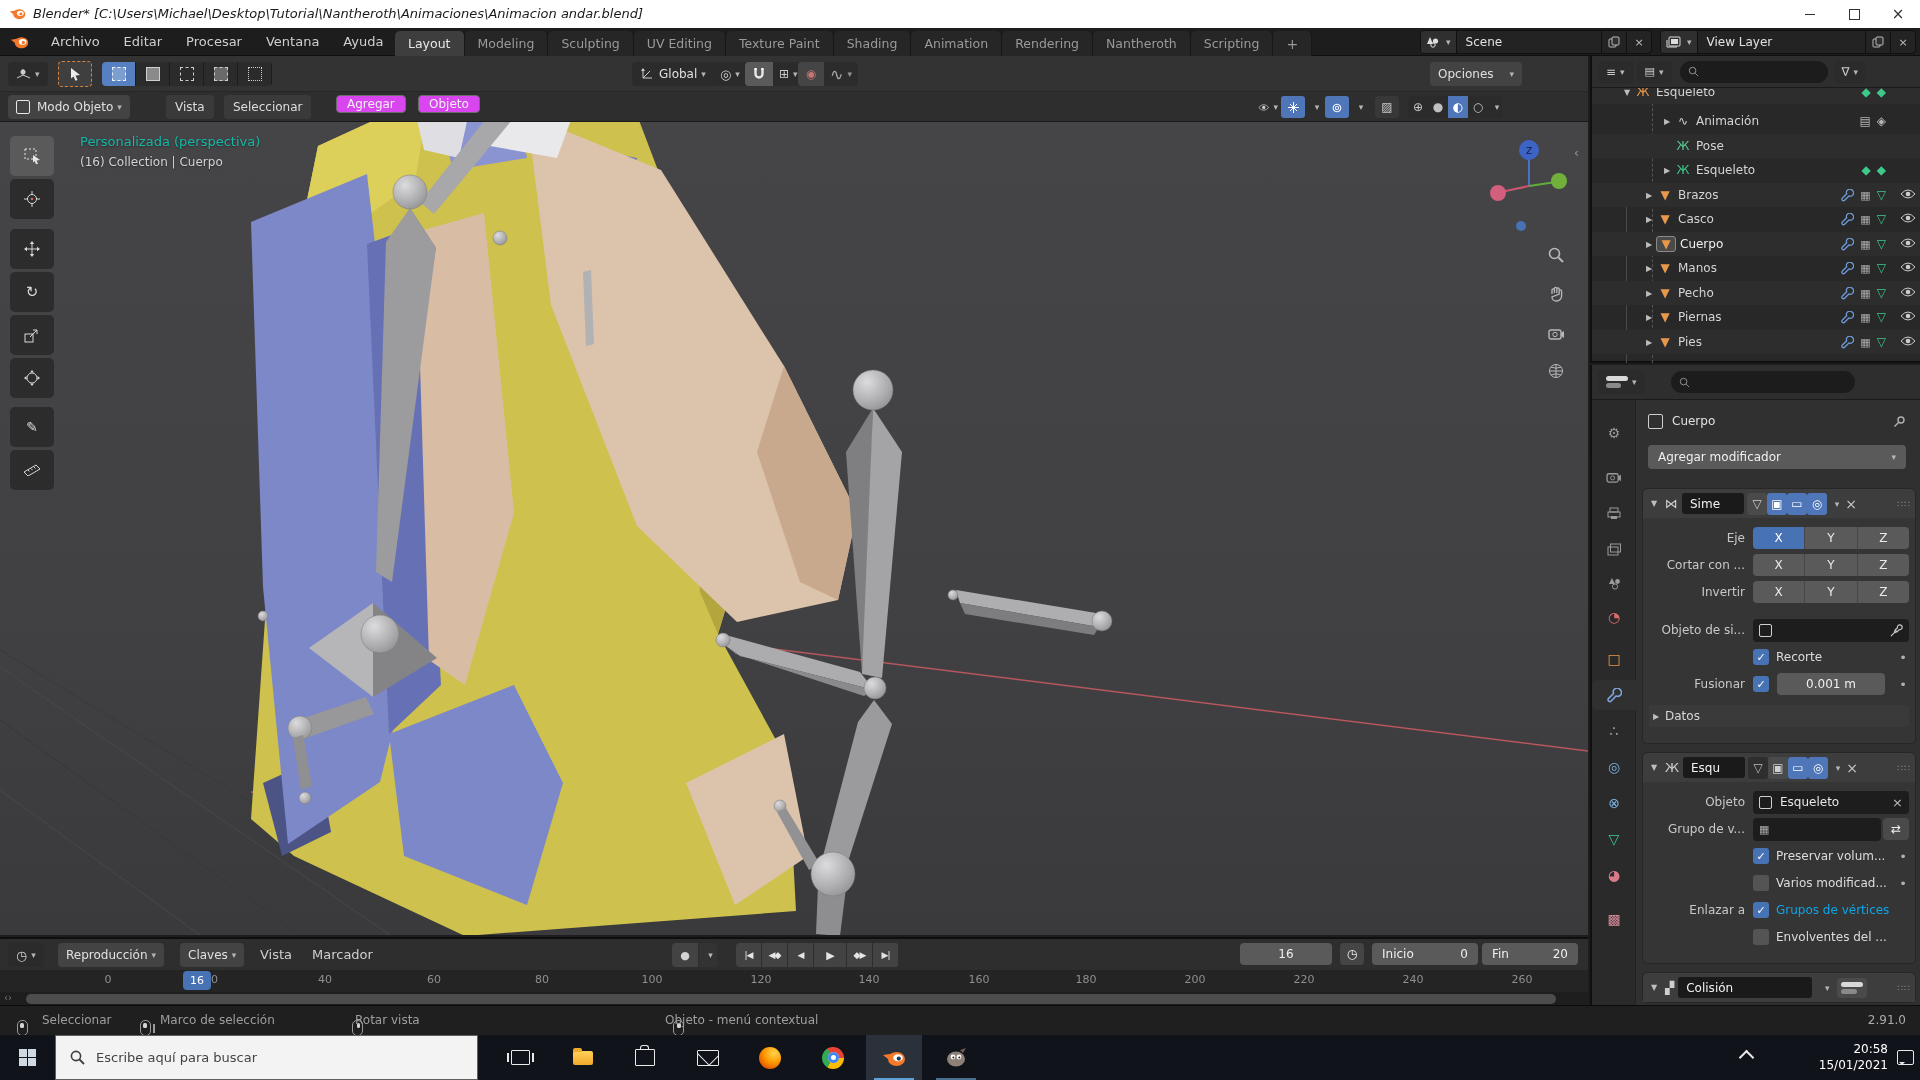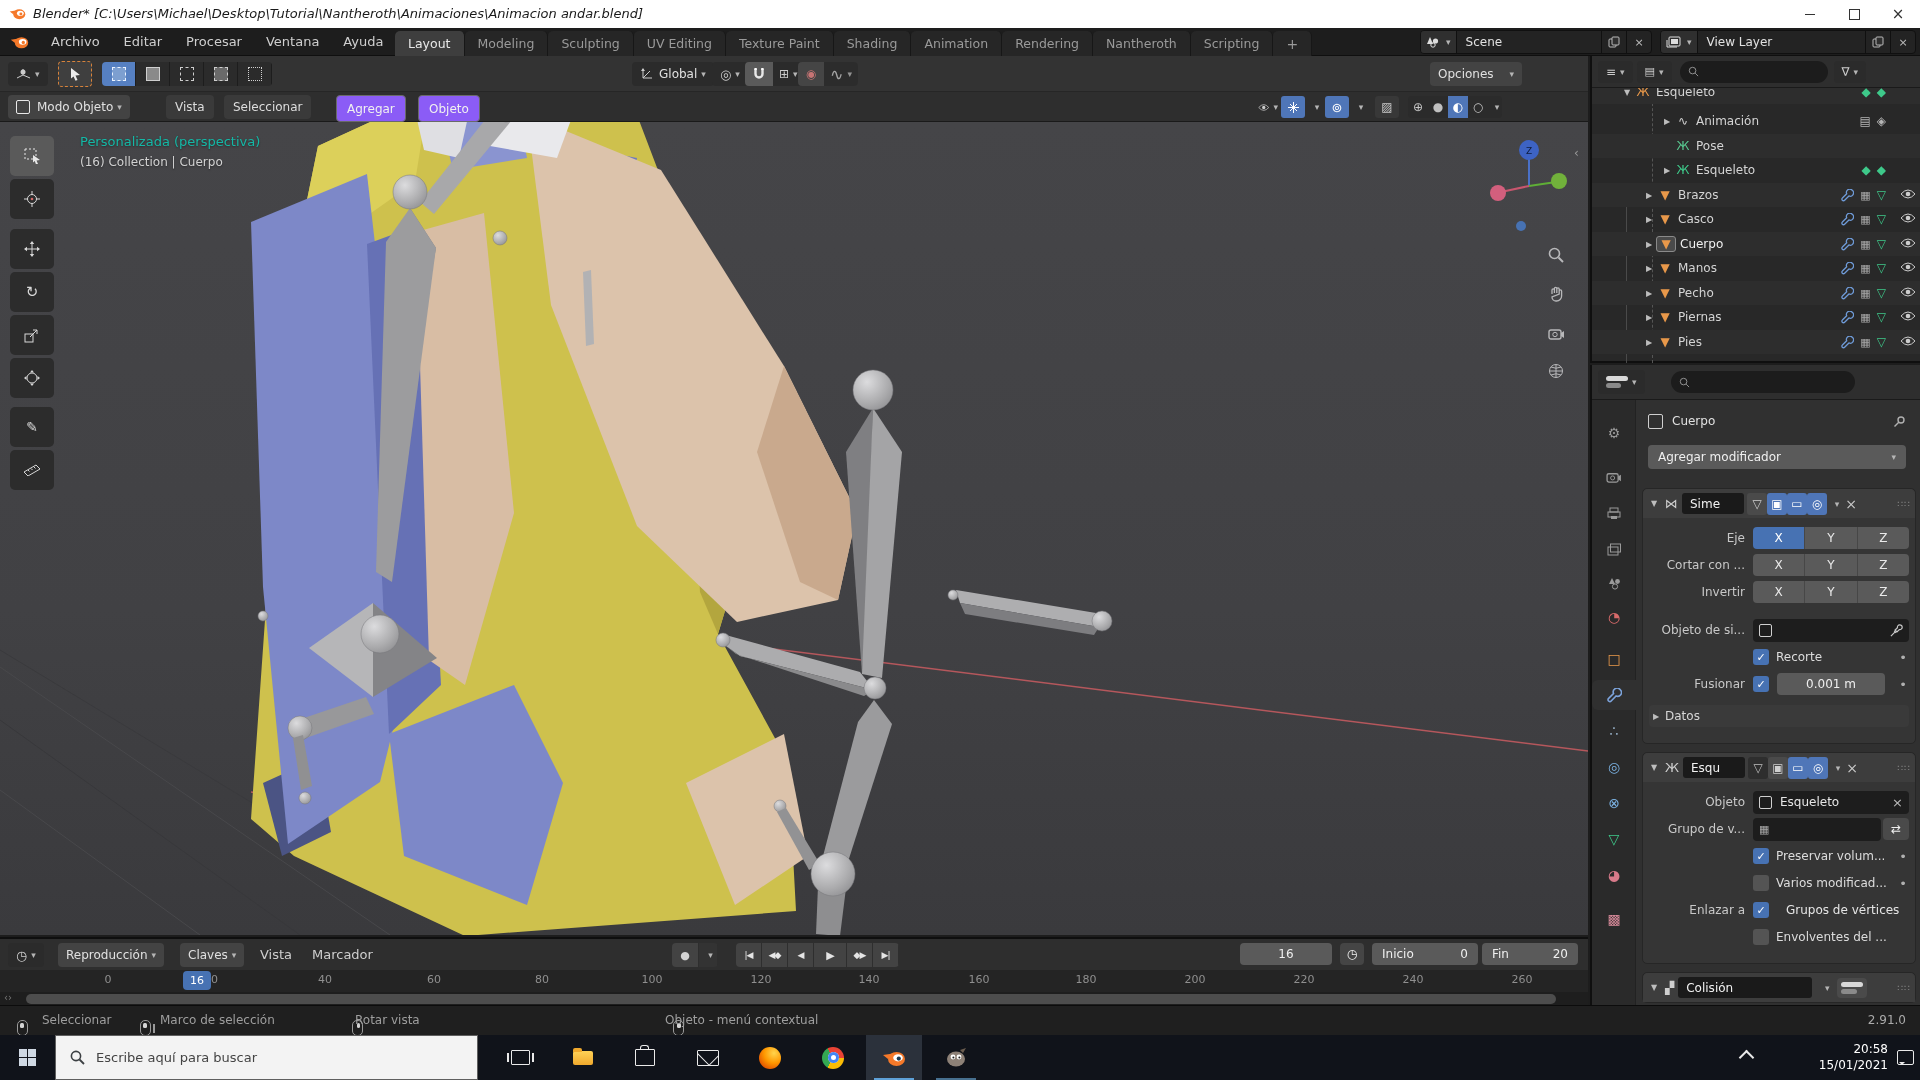--- a/index.html
+++ b/index.html
@@ -20,21 +20,21 @@
   .wtab.active{background:#3e3e3e;color:#e8e8e8;}
   .idwidget{height:24px;background:#232323;border:1px solid #101010;border-radius:4px;display:flex;align-items:center;overflow:hidden}
   .idwidget .icbox{height:100%;background:#2f2f2f;border-right:1px solid #101010;display:flex;align-items:center;padding:0 5px;gap:2px}
   .idwidget .sq{width:24px;height:100%;display:flex;align-items:center;justify-content:center;border-left:1px solid #101010;color:#bbb;font-size:11px}
   
   #toolheader{left:0;top:56px;width:1588px;height:36px;background:#333333;border-bottom:1px solid #262626;}
   #modeheader{left:0;top:92px;width:1588px;height:30px;background:#2e2e2e;border-bottom:1px solid #1a1a1a;}
   .hbtn{height:24px;background:#434343;border-radius:4px;display:flex;align-items:center;padding:0 8px;color:#e0e0e0;font-size:12px;}
   .hbtn.dark{background:#2b2b2b}
   .flat{height:24px;display:flex;align-items:center;padding:0 9px;background:#3a3a3a;border-radius:4px;color:#ddd;font-size:12px}
-  .boxmenu{height:27px;display:flex;align-items:center;padding:0 10px;border:1px solid #6a6a6a;border-radius:4px;background:#8b5cf6;color:#f0f0f0;font-size:12px}
+  .boxmenu{height:18px;display:flex;align-items:center;padding:0 10px;border:1px solid #6a6a6a;border-radius:4px;background:#d946ef;color:#f0f0f0;font-size:12px}
   .selmode{width:33px;height:24px;background:#2b2b2b;border-right:1px solid #1d1d1d;display:flex;align-items:center;justify-content:center}
   .selmode.on{background:#5680c2}
   .dashsq{width:12px;height:12px;border:1px dashed #cfcfcf}
   .mini{width:20px;height:22px;display:flex;align-items:center;justify-content:center;border-radius:3px;color:#c8c8c8;font-size:12px}
   .mini.on{background:#4f76b8;color:#fff}
   
   #viewport{left:0;top:122px;width:1588px;height:813px;background:#414144;overflow:hidden}
   .vtool{left:10px;width:44px;height:40px;background:rgba(40,40,40,.85);border-radius:5px;display:flex;align-items:center;justify-content:center;color:#d8d8d8}
   .vtool.on{background:#5a5a5a}
   .navbtn{width:30px;height:30px;display:flex;align-items:center;justify-content:center;color:#b8b8ba}
@@ -922,21 +922,21 @@
       </div>
       <div class="prow">
         <span class="plabel"></span>
         <span class="chk"></span>
         <span class="t12" style="margin-left:7px;color:#dcdcdc">Varios modificad...</span>
         <span class="dot">•</span>
       </div>
       <div class="prow">
         <span class="plabel">Enlazar a</span>
         <span class="chk on">✓</span>
-        <span class="t12" style="margin-left:17px;color:#e5e5e5">Grupos de vértices</span>
+        <span class="t12" style="margin-left:7px;color:#0ea5e9">Grupos de vértices</span>
       </div>
       <div class="prow">
         <span class="plabel"></span>
         <span class="chk"></span>
         <span class="t12" style="margin-left:7px;color:#dcdcdc">Envolventes del ...</span>
       </div>
     </div>
 
     <div class="panel r" style="top:607px;height:31px">
       <div class="phead">

